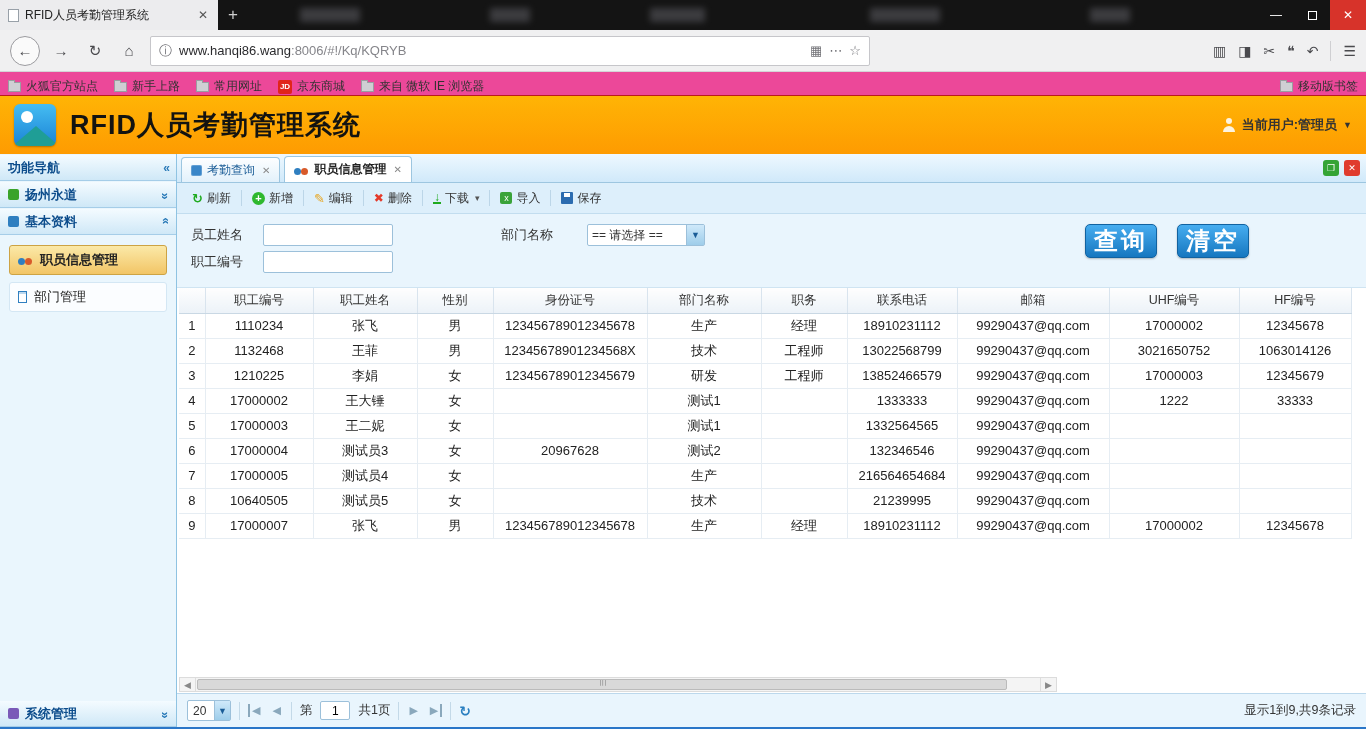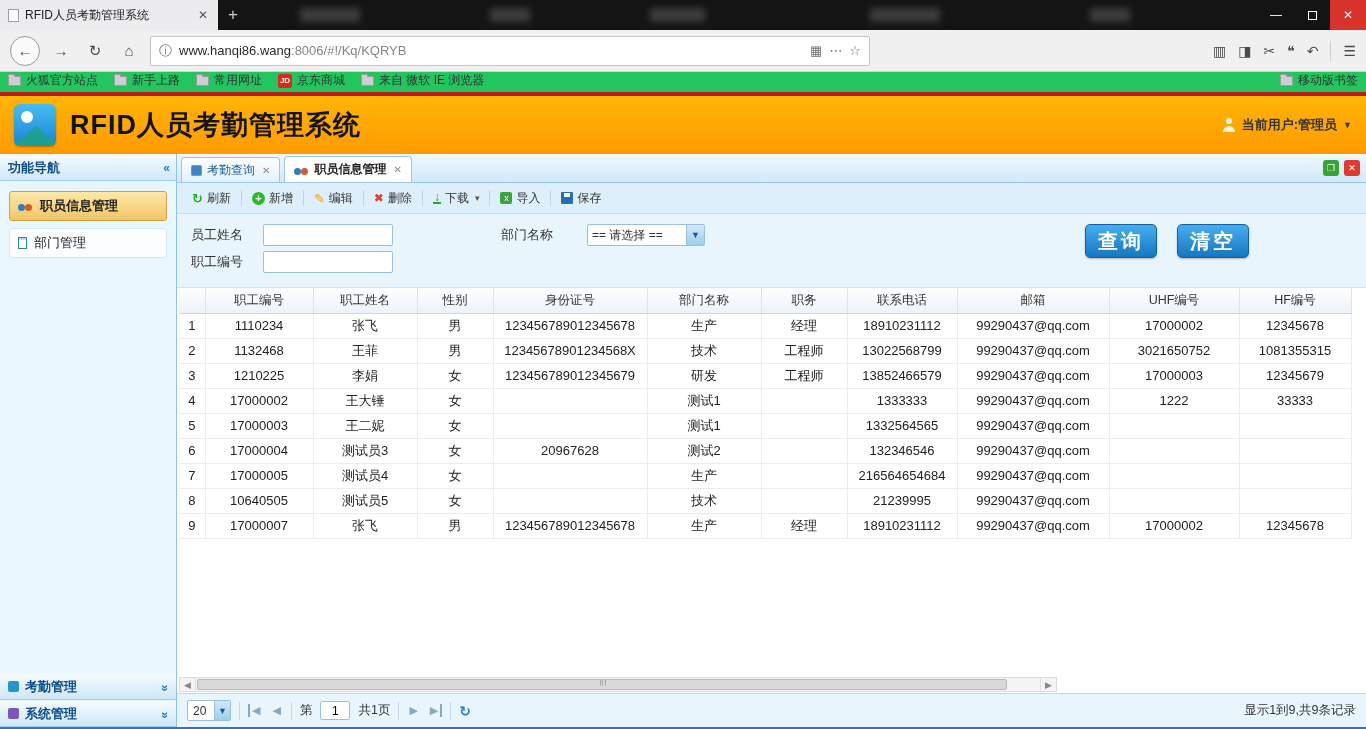--- a/index.html
+++ b/index.html
@@ -25,21 +25,21 @@
   .urlbar { flex:1; max-width:720px; height:30px; background:#fff; border:1px solid #c6c6ca; border-radius:2px; display:flex; align-items:center; padding:0 8px; gap:7px; font-size:13px; }
   .url-info { color:#737378; font-size:13px; }
   .url-domain { color:#2b2b2e; }
   .url-rest { color:#85858a; }
   .url-spacer { flex:1; }
   .url-ico { color:#737378; font-size:13px; }
   .nav-right { margin-left:auto; display:flex; align-items:center; gap:12px; color:#4a4a4e; font-size:14px; }
   .nav-sep { width:1px; height:20px; background:#cfcfd2; }
 
   
-  .bmbar { height:24px; background:#22c55e; border-bottom:4px solid #b91c1c; display:flex; align-items:flex-start; padding:0 8px; gap:16px; font-size:12px; color:#333; }
+  .bmbar { height:24px; background:#ec4899; border-bottom:1px solid #b91c1c; display:flex; align-items:flex-end; padding:0 8px; gap:16px; font-size:12px; color:#333; }
   .bm-item { display:flex; align-items:center; gap:5px; }
   .folder-icon { width:13px; height:10px; background:#cfcfd3; border:1px solid #9c9ca0; position:relative; flex:none; }
   .folder-icon::before { content:""; position:absolute; top:-3px; left:-1px; width:5px; height:2px; background:#cfcfd3; border:1px solid #9c9ca0; border-bottom:none; }
   .jd-icon { width:14px; height:14px; background:#e1251b; color:#fff; font-size:8px; font-weight:bold; display:flex; align-items:center; justify-content:center; border-radius:2px; flex:none; }
   .bm-spacer { flex:1; }
 
   
   .app-header { height:58px; background:linear-gradient(#ffb405,#fe9b01); display:flex; align-items:center; padding:0 14px; }
   .logo { width:42px; height:42px; border-radius:6px; background:linear-gradient(#45bdf2,#1b83d6); position:relative; overflow:hidden; flex:none; box-shadow:0 1px 2px rgba(0,0,0,.3); }
   .logo::before { content:""; position:absolute; width:12px; height:12px; border-radius:50%; background:#ffffff; top:7px; left:7px; }
@@ -97,21 +97,21 @@
   .dd-caret { color:#555; font-size:9px; margin-left:2px; }
 
   .search-area { flex:none; background:#e9f5fd; padding:9px 0 10px 14px; position:relative; border-bottom:1px solid #cfe4f2; }
   .srow { display:flex; align-items:center; height:24px; margin-bottom:3px; }
   .slabel { width:72px; color:#333; font-size:13px; }
   .sinput { width:130px; height:22px; border:1px solid #9cc0da; background:#fff; border-radius:2px; padding:0 4px; font-size:12px; }
   .slabel2 { width:86px; margin-left:108px; color:#333; font-size:13px; }
   .combo { width:118px; height:22px; border:1px solid #9cc0da; background:#fff; border-radius:2px; display:flex; align-items:center; }
   .combo-text { flex:1; font-size:12px; color:#333; padding:0 4px; }
   .combo-btn { width:18px; height:20px; background:linear-gradient(#cfe9fa,#9ecdea); border-left:1px solid #9cc0da; display:flex; align-items:center; justify-content:center; color:#1a5c96; font-size:9px; }
-  .big-btn { position:absolute; top:10px; width:72px; height:34px; border:1px solid #1162a0; border-radius:5px; background:linear-gradient(#47adf0,#1677c0); color:#fff; font-size:20px; font-weight:bold; letter-spacing:3px; display:flex; align-items:center; justify-content:center; box-shadow:0 1px 2px rgba(0,0,0,.25); }
+  .big-btn { position:absolute; top:10px; width:72px; height:34px; border:1px solid #1162a0; border-radius:5px; background:linear-gradient(#47adf0,#1677c0); color:#fff; font-size:24px; font-weight:bold; letter-spacing:3px; display:flex; align-items:center; justify-content:center; box-shadow:0 1px 2px rgba(0,0,0,.25); }
   .btn-query { right:209px; }
   .btn-clear { right:117px; }
 
   .grid-area { flex:1; overflow:hidden; position:relative; padding-left:2px; }
   table.grid { border-collapse:collapse; table-layout:fixed; width:1172px; font-size:13px; }
   .grid th { height:25px; background:linear-gradient(#fefefe,#ecf2f8); border-right:1px solid #d9e4ee; border-bottom:1px solid #c9d8e4; color:#333; font-weight:normal; font-size:12.5px; overflow:hidden; white-space:nowrap; }
   .grid td { height:25px; text-align:center; border-right:1px solid #e6edf3; border-bottom:1px solid #e6edf3; color:#222; overflow:hidden; white-space:nowrap; }
   .grid th:nth-child(1), .grid td:nth-child(1) { width:26px; }
   .grid th:nth-child(2){width:108px} .grid th:nth-child(3){width:104px}
   .grid th:nth-child(4){width:76px}  .grid th:nth-child(5){width:154px}
@@ -229,34 +229,39 @@
   </div>
 </div>
 
 <div class="app-body">
 
   <div class="sidebar">
     <div class="side-bar-row">
       <span>功能导航</span>
       <span class="chev">«</span>
     </div>
+    <div class="side-bar-row">
+      <span class="icon-sq green"></span>
+      <span>扬州永道</span>
+      <span class="chev down">»</span>
+    </div>
+    <div class="side-bar-row">
+      <span class="icon-sq blue"></span>
+      <span>基本资料</span>
+      <span class="chev up">»</span>
+    </div>
     <div class="submenu">
       <div class="menu-item selected">
         <span class="users-icon"></span>
         <span>职员信息管理</span>
       </div>
       <div class="menu-item">
         <span class="doc-icon"></span>
         <span>部门管理</span>
       </div>
-    </div>
-    <div class="side-bar-row">
-      <span class="icon-sq teal"></span>
-      <span>考勤管理</span>
-      <span class="chev down">»</span>
     </div>
     <div class="side-bar-row">
       <span class="icon-sq purple"></span>
       <span>系统管理</span>
       <span class="chev down">»</span>
     </div>
   </div>
 
   <div class="main">
 
@@ -368,21 +373,21 @@
               <td>2</td>
               <td>1132468</td>
               <td>王菲</td>
               <td>男</td>
               <td>12345678901234568X</td>
               <td>技术</td>
               <td>工程师</td>
               <td>13022568799</td>
               <td>99290437@qq.com</td>
               <td>3021650752</td>
-              <td>1081355315</td>
+              <td>1063014126</td>
             </tr>
             <tr>
               <td>3</td>
               <td>1210225</td>
               <td>李娟</td>
               <td>女</td>
               <td>123456789012345679</td>
               <td>研发</td>
               <td>工程师</td>
               <td>13852466579</td>

